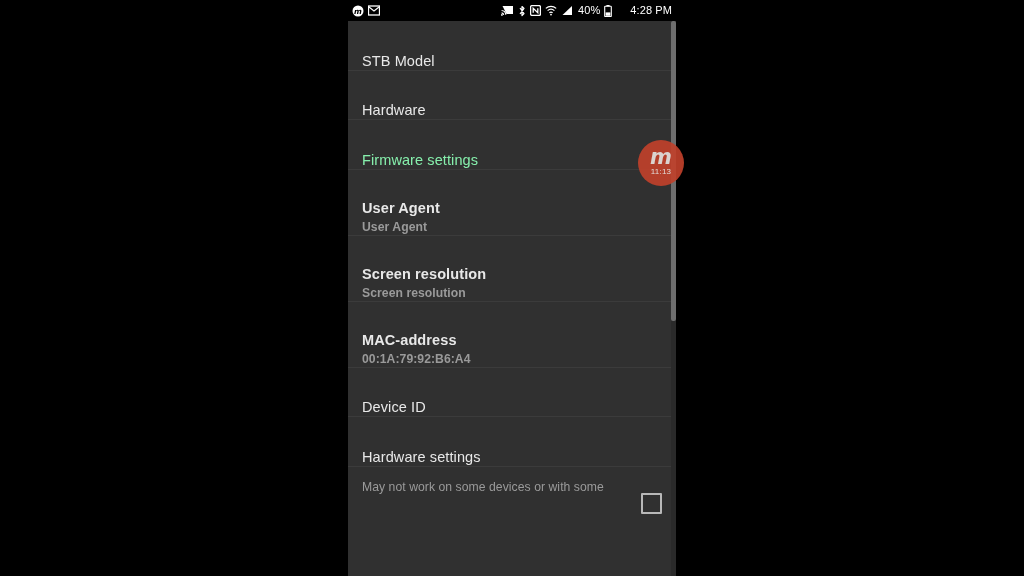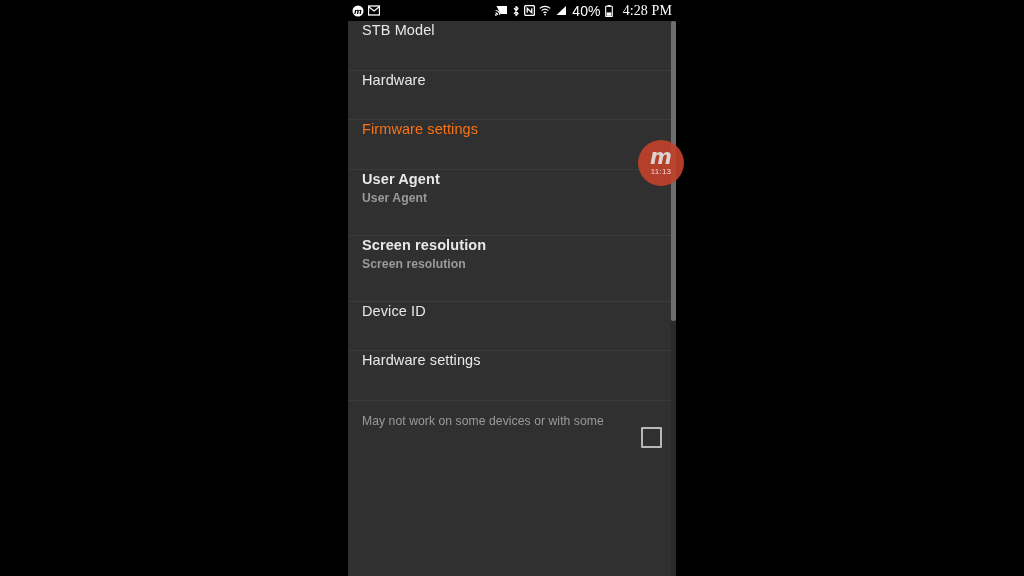--- a/index.html
+++ b/index.html
@@ -54,58 +54,58 @@
     gap: 4px;
   }
   .sb-icon {
     display: inline-flex;
     align-items: center;
     justify-content: center;
     line-height: 1;
   }
   .sb-text {
     color: #ffffff;
-    font-size: 14px;
+    font-size: 11px;
     letter-spacing: 0.1px;
     line-height: 1;
     font-family: "Liberation Sans", sans-serif;
   }
   .sb-pct { margin-left: 1px; }
-  .sb-clock { margin-left: 6px; font-family: Liberation Serif, serif; }
+  .sb-clock { margin-left: 14px; }
 
   
   #list {
     position: absolute;
     left: 0;
     top: 21px;
     width: 328px;
     height: 555px;
     background: #303030;
     overflow: hidden;
   }
   .row {
     position: relative;
     box-sizing: border-box;
     padding: 0 14px;
     display: flex;
     flex-direction: column;
-    justify-content: flex-start;
+    justify-content: flex-end;
     background: #303030;
     border-bottom: 1px solid #3b3b3b;
   }
   .row.single { height: 49.5px; }
   .row.double { height: 66px; font-weight: bold; }
   .row .title {
     color: #e8e8e8;
     font-size: 14.5px;
     line-height: 18px;
     letter-spacing: 0.1px;
   }
   .row.disabled .title {
-    color: #f97316;
+    color: #86efac;
   }
   .row .subtitle {
     color: #9a9a9a;
     font-size: 12.2px;
     line-height: 16px;
     margin-top: 2px;
     letter-spacing: 0.05px;
   }
   .row.checkrow {
     height: 60px;
@@ -266,20 +266,24 @@
       <div class="row double">
         <span class="title">User Agent</span>
         <span class="subtitle">User Agent</span>
       </div>
 
       <div class="row double">
         <span class="title">Screen resolution</span>
         <span class="subtitle">Screen resolution</span>
       </div>
 
+      <div class="row double">
+        <span class="title">MAC-address</span>
+        <span class="subtitle">00:1A:79:92:B6:A4</span>
+      </div>
 
 
       <div class="row single">
         <span class="title">Device ID</span>
       </div>
 
       <div class="row single">
         <span class="title">Hardware settings</span>
       </div>
 

